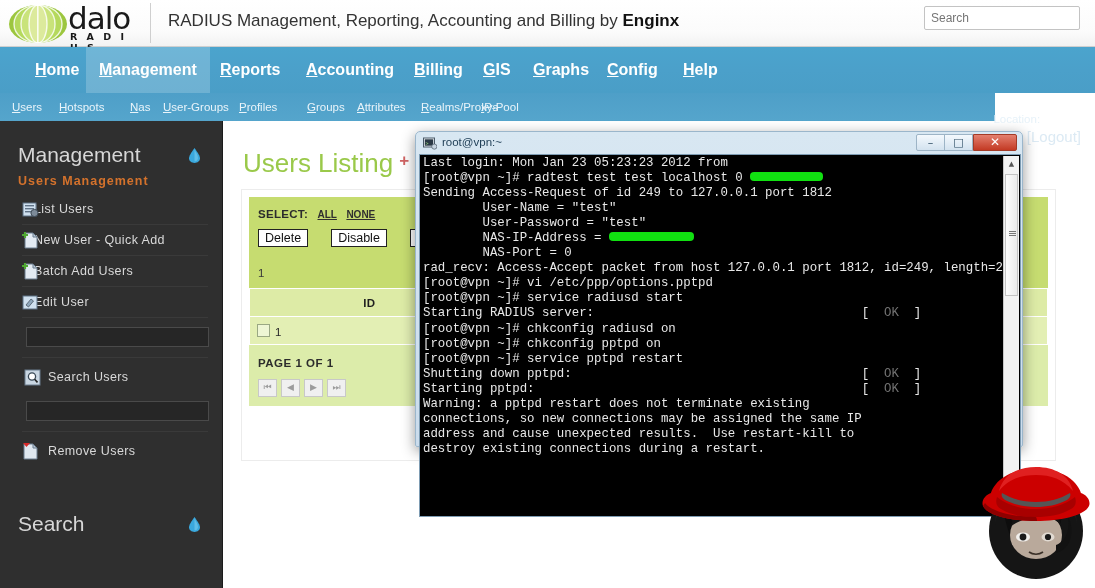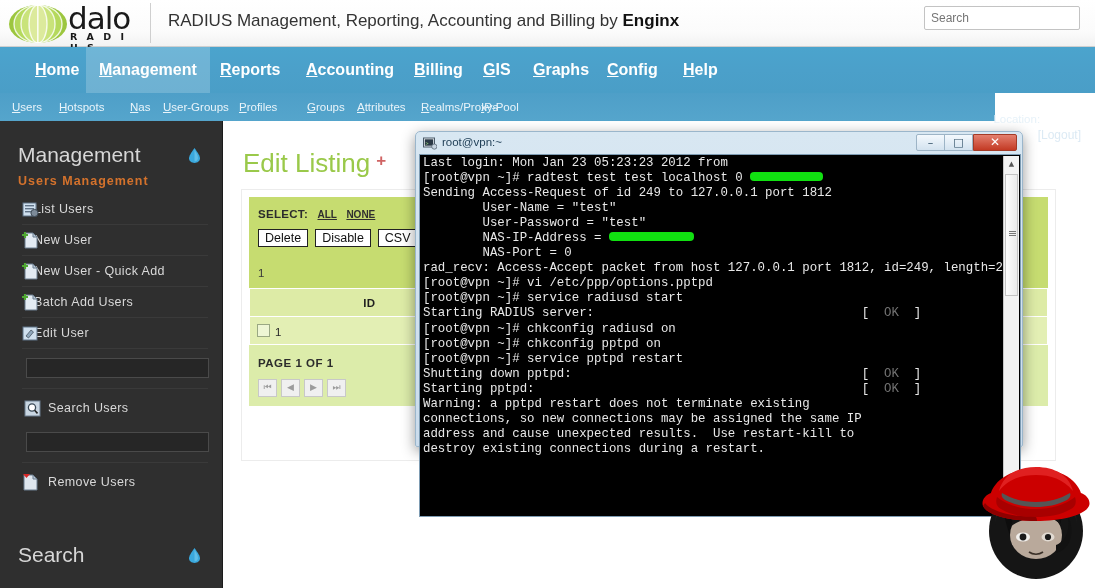--- a/index.html
+++ b/index.html
@@ -64,21 +64,21 @@
     color:#e9f4fa;font-size:11.5px;cursor:pointer;white-space:nowrap;
   }
   .sub-item u{text-decoration:underline;}
   #location-line{
     position:absolute;right:14px;top:113px;
     font-size:11.5px;color:#e7f2f9;white-space:nowrap;z-index:3;
   }
   #location-line b{color:#ffffff;font-weight:bold;}
   #logout-line{
     position:absolute;right:14px;top:128px;
-    font-size:12px;color:#dceaf4;white-space:nowrap;z-index:1;
+    font-size:15px;color:#dceaf4;white-space:nowrap;z-index:1;
   }
 
   
   #sidebar{
     position:absolute;left:0;top:121px;width:223px;height:467px;
     background:#2f2f2f;
     border-right:1px solid #1b1b1b;
     box-sizing:border-box;
     overflow:hidden;
   }
@@ -125,21 +125,21 @@
     padding:7px;
   }
   #tbl-toolbar{
     background:#c6dc70;padding:7px 9px 10px 9px;
   }
   .tb-label{font-size:11.5px;color:#2c2c2c;font-weight:bold;letter-spacing:.3px;}
   .tb-link{font-size:10px;color:#2f2f2f;text-decoration:underline;cursor:pointer;font-weight:bold;margin-left:5px;}
   #tb-buttons{margin-top:6px;}
   .tb-btn{
     display:inline-block;background:#ffffff;border:1px solid #222;
-    font-size:12.5px;color:#111;padding:1px 6px;margin-right:7px;
+    font-size:12.5px;color:#111;padding:1px 6px;margin-right:23px;
     cursor:pointer;font-family:"Liberation Sans",sans-serif;
   }
   #tbl-count{
     background:#c6dc70;padding:10px 9px 9px 9px;font-size:11.5px;color:#3a3a3a;
   }
   #data-table{width:100%;border-collapse:collapse;table-layout:fixed;}
   #data-table th{
     background:#ddeba6;border:1px solid #ffffff;height:25px;
     font-size:11.5px;color:#1f1f1f;font-weight:bold;letter-spacing:.3px;
   }
@@ -289,25 +289,20 @@
   </div>
   <div class="side-subheader">Users Management</div>
   <div id="side-links">
       <div class="side-link"><svg class="side-icon" viewBox="0 0 17 17">
           <rect x="1" y="2" width="13" height="13" fill="#cfe0ef" stroke="#5f7286"></rect>
           <rect x="3" y="4" width="9" height="1.4" fill="#5f7286"></rect>
           <rect x="3" y="7" width="9" height="1.4" fill="#5f7286"></rect>
           <rect x="3" y="10" width="6" height="1.4" fill="#5f7286"></rect>
           <circle cx="12.5" cy="12" r="3.6" fill="#7d8b99" stroke="#3c4854"></circle>
         </svg><span>List Users</span></div>
-      <div class="side-link"><svg class="side-icon" viewBox="0 0 17 17">
-          <path d="M3 1 H11 L15 5 V16 H3 Z" fill="#e3ebf3" stroke="#6b7d8e"></path>
-          <path d="M11 1 L15 5 H11 Z" fill="#bccbd9" stroke="#6b7d8e"></path>
-          <path d="M3 0 v6 M0 3 h6" stroke="#4fa832" stroke-width="2.2"></path>
-        </svg><span>New User</span></div>
       <div class="side-link"><svg class="side-icon" viewBox="0 0 17 17">
           <path d="M3 1 H11 L15 5 V16 H3 Z" fill="#e3ebf3" stroke="#6b7d8e"></path>
           <path d="M11 1 L15 5 H11 Z" fill="#bccbd9" stroke="#6b7d8e"></path>
           <path d="M3 0 v6 M0 3 h6" stroke="#4fa832" stroke-width="2.2"></path>
         </svg><span>New User - Quick Add</span></div>
       <div class="side-link"><svg class="side-icon" viewBox="0 0 17 17">
           <path d="M3 1 H11 L15 5 V16 H3 Z" fill="#e3ebf3" stroke="#6b7d8e"></path>
           <path d="M11 1 L15 5 H11 Z" fill="#bccbd9" stroke="#6b7d8e"></path>
           <path d="M3 0 v6 M0 3 h6" stroke="#4fa832" stroke-width="2.2"></path>
         </svg><span>Batch Add Users</span></div>
@@ -340,21 +335,21 @@
     <span>Search</span>
     <svg class="drop" style="top:51px" viewBox="0 0 11 15">
       <path d="M5.5 0 C9 5 11 8 11 10.3 C11 13 8.5 15 5.5 15 C2.5 15 0 13 0 10.3 C0 8 2 5 5.5 0 Z" fill="#3aa8dd"></path>
       <path d="M5.5 1.8 C7.6 5.4 9 7.8 9 9.9 C9 11.9 7.5 13.3 5.5 13.3 Z" fill="#7fcdef" opacity=".55"></path>
     </svg>
   </div>
 </div>
 
 <div id="content">
   <div id="page-title">
-    <span>Edit Listing</span><span class="plus">+</span>
+    <span>Users Listing</span><span class="plus">+</span>
   </div>
 
   <div id="panel">
     <div id="tbl-toolbar">
       <span class="tb-label">SELECT:</span>
       <span class="tb-link">ALL</span>
       <span class="tb-link">NONE</span>
       <div id="tb-buttons"><span class="tb-btn">Delete</span><span class="tb-btn">Disable</span><span class="tb-btn">CSV Export</span></div>
     </div>
     <div id="tbl-count">1</div>

